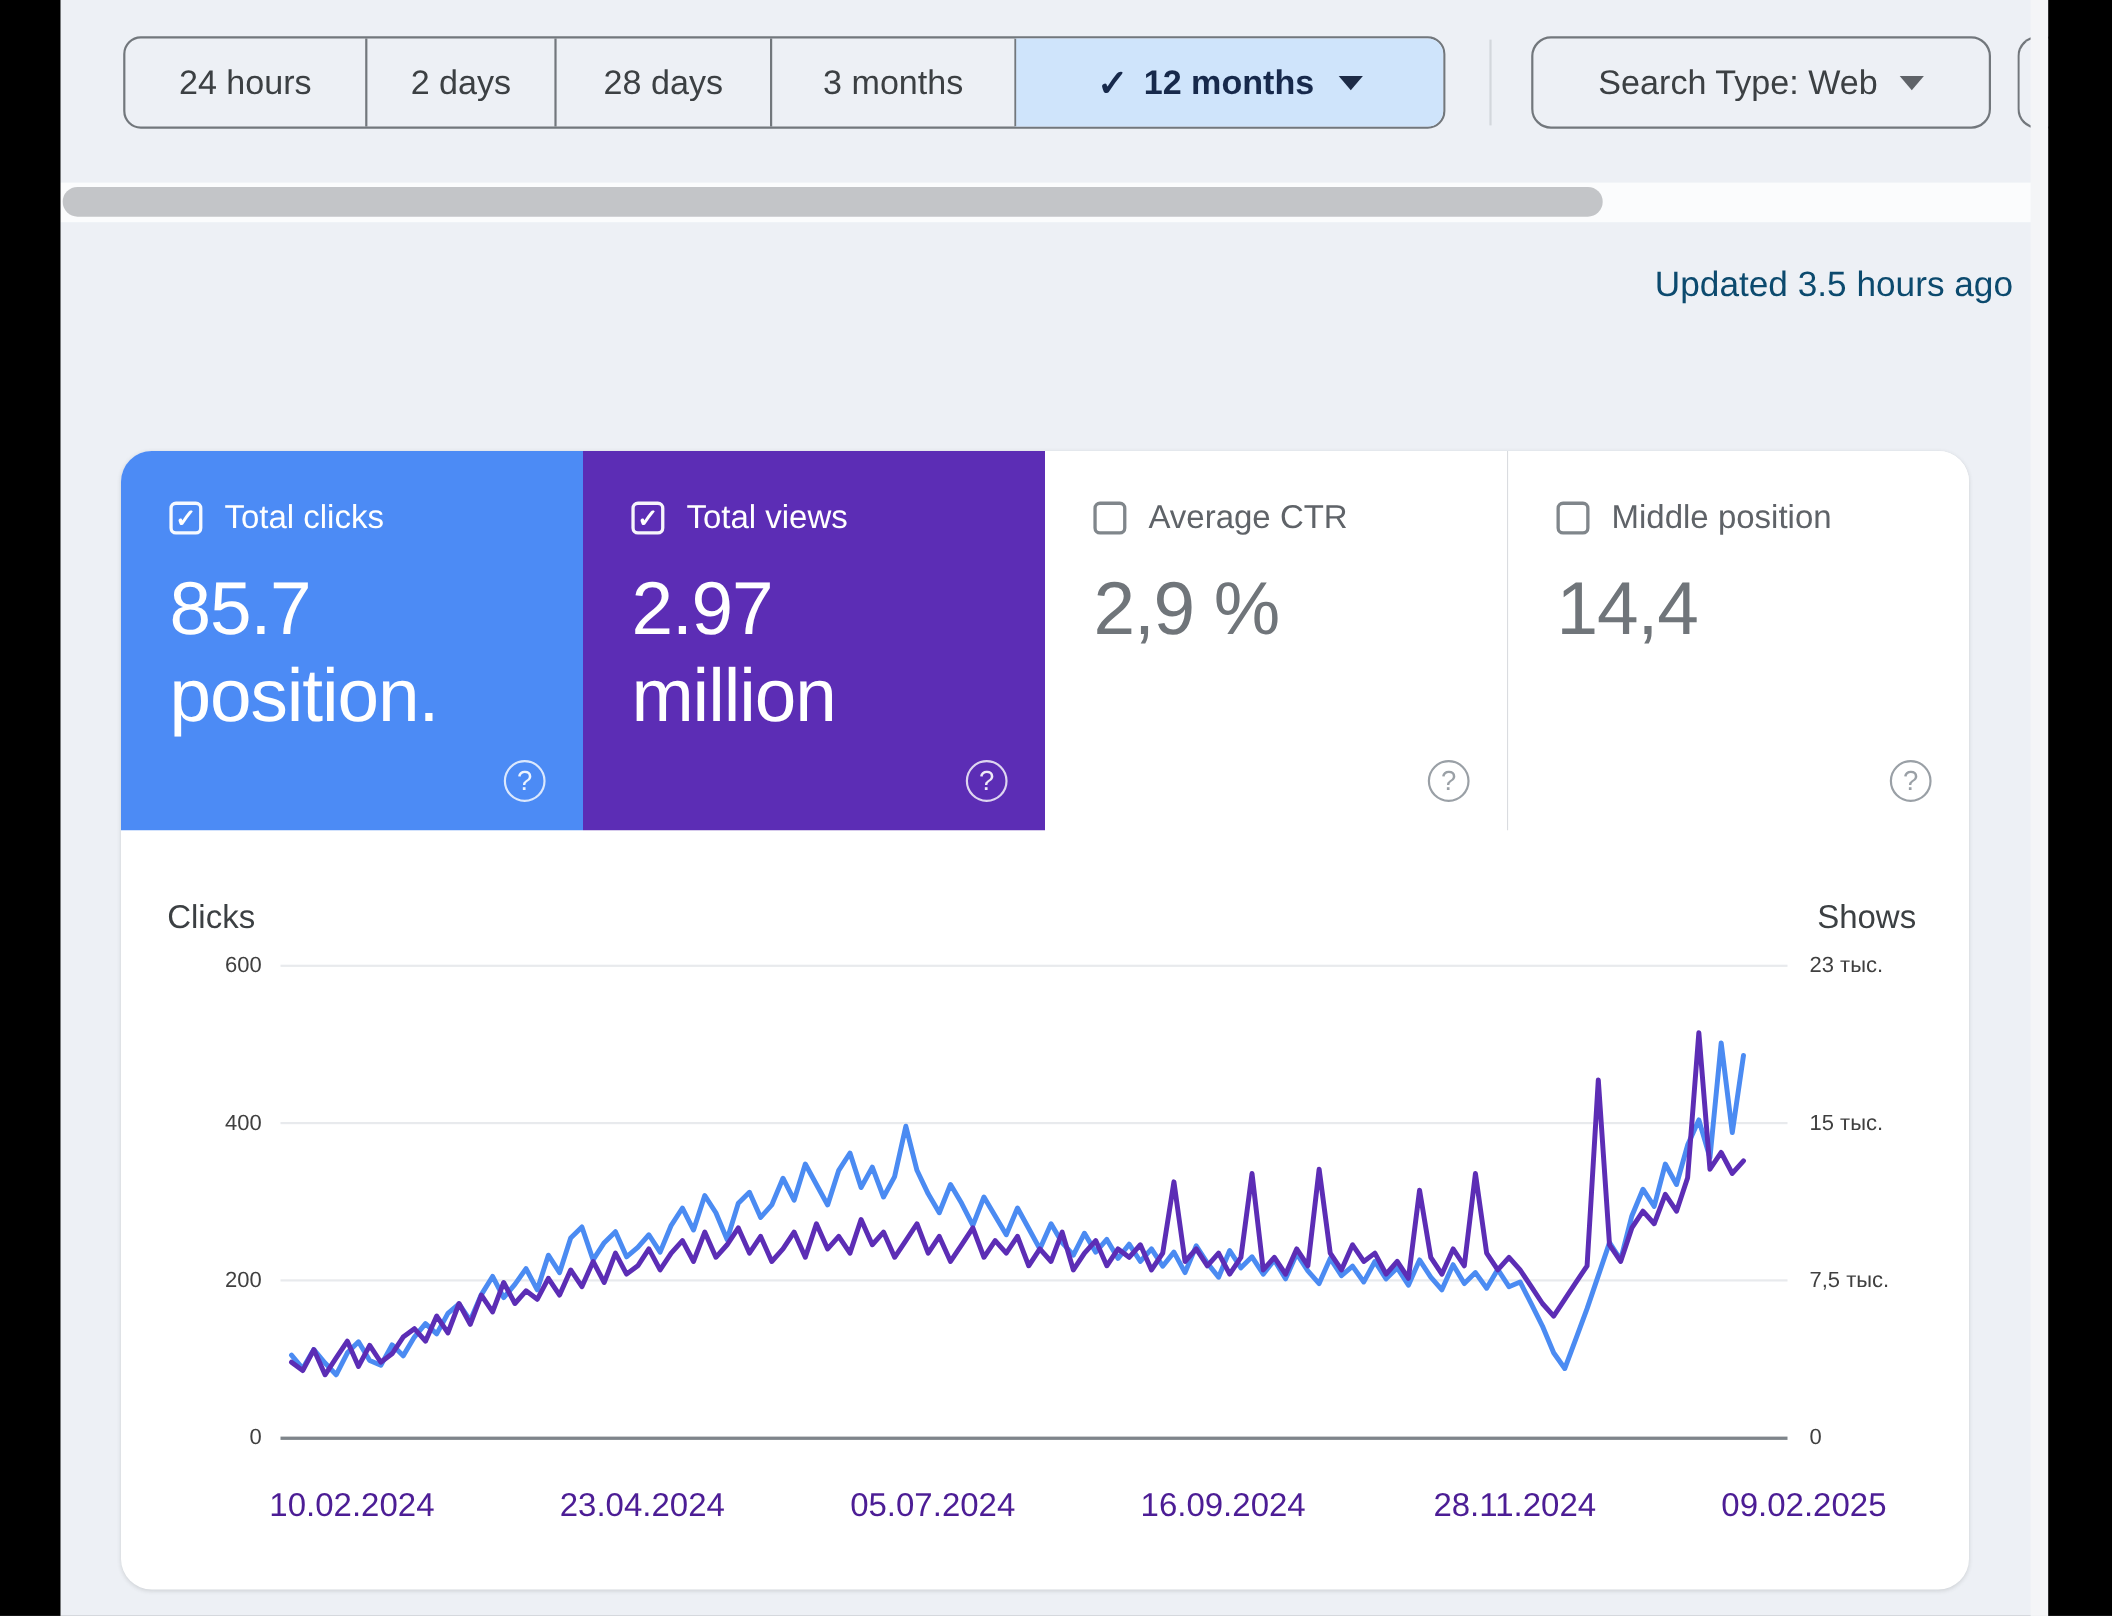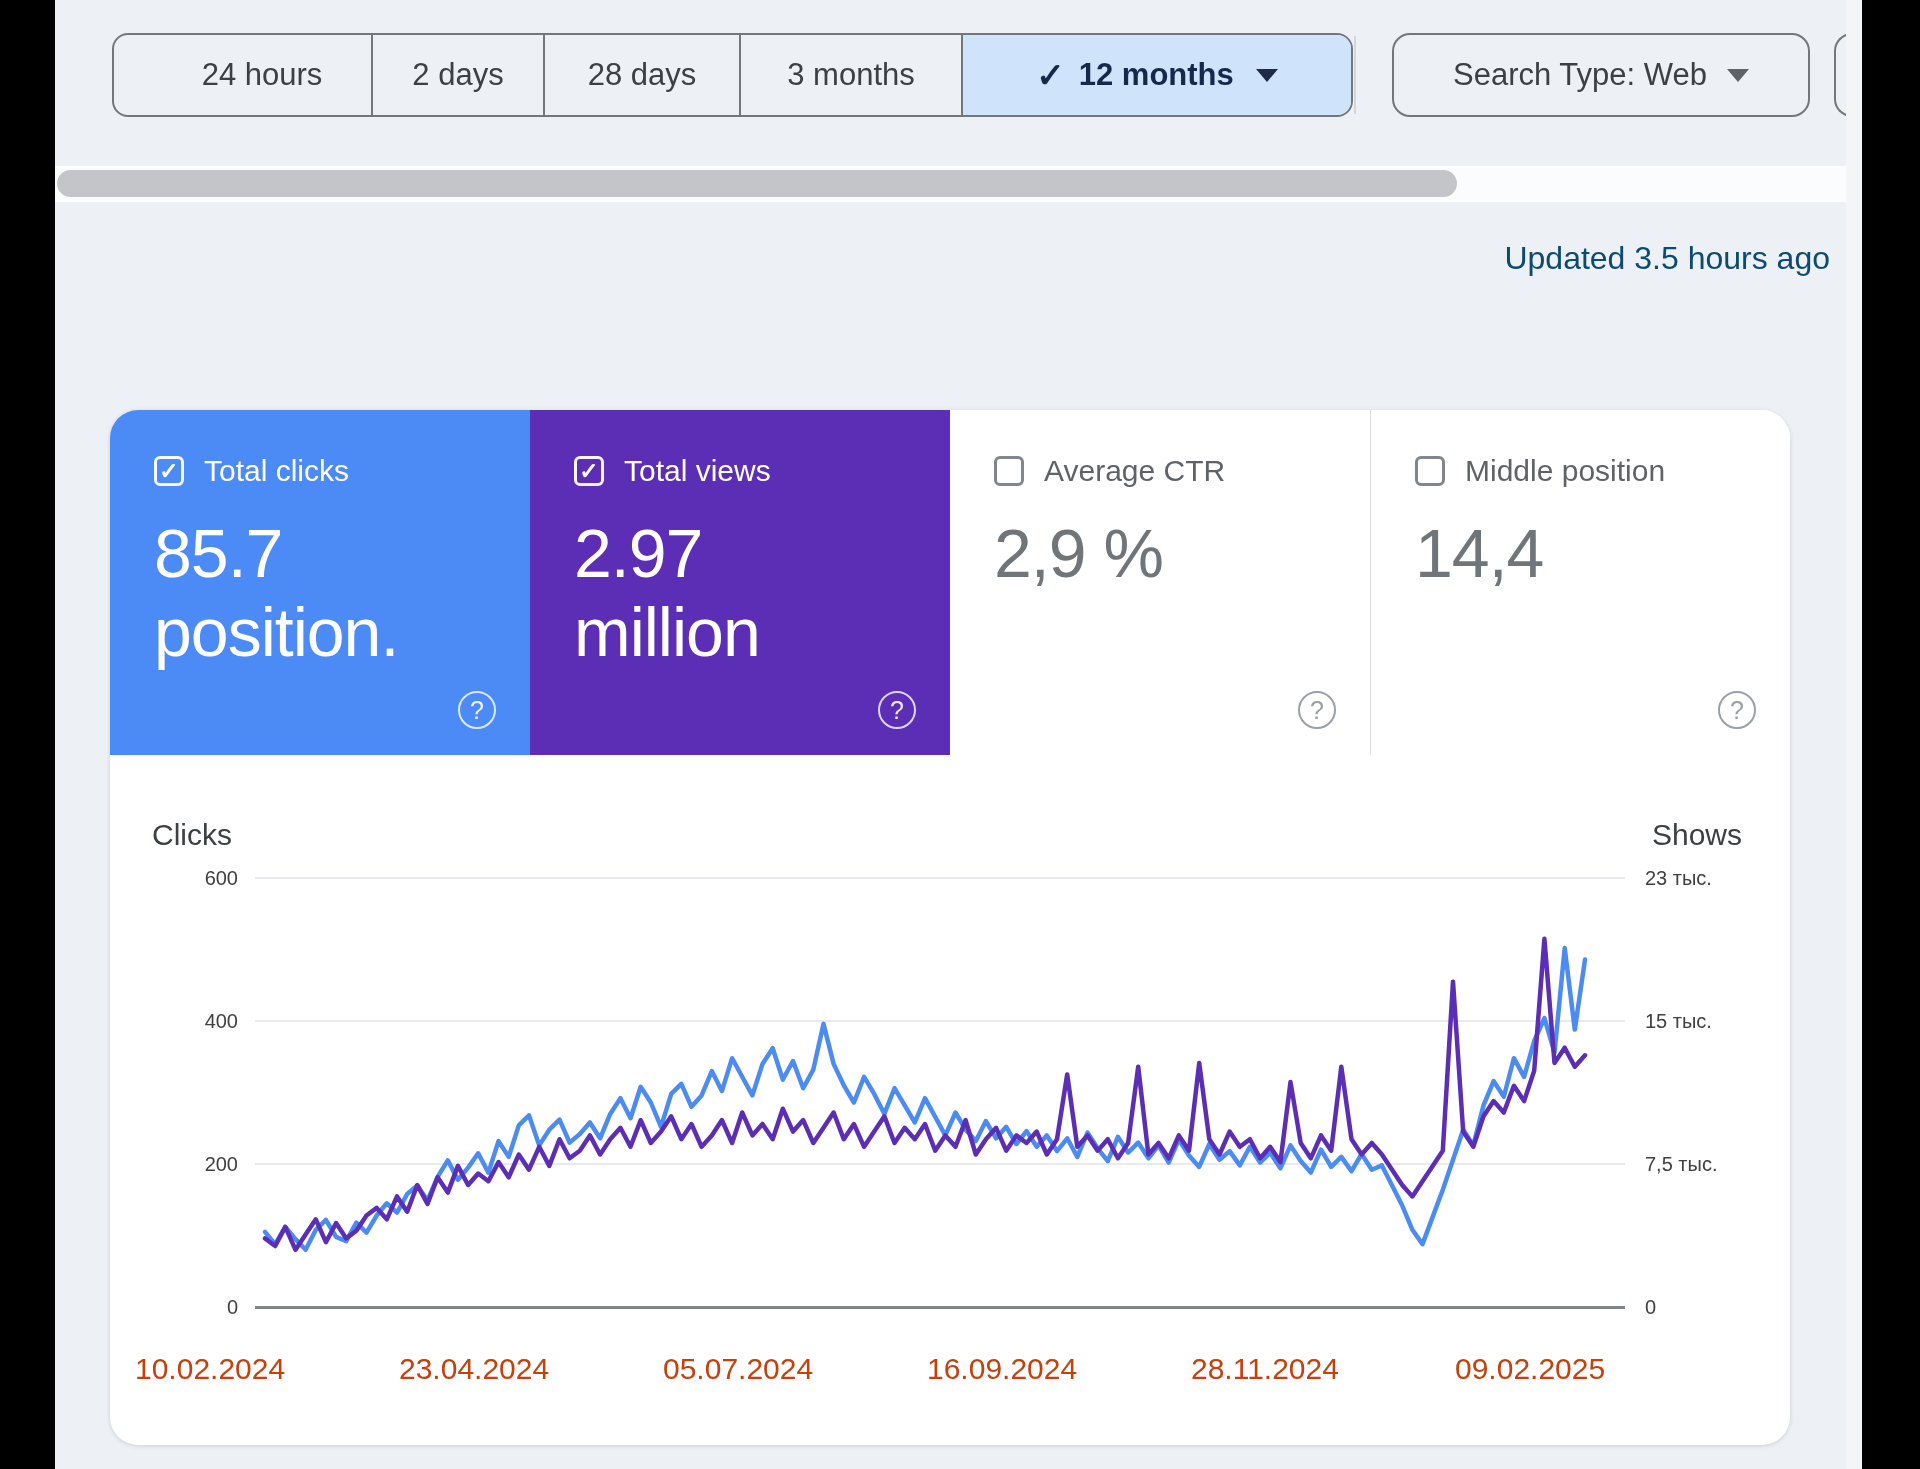--- a/index.html
+++ b/index.html
@@ -9,21 +9,21 @@
 
   
   .bar{position:absolute;top:0;height:1469px;background:#000;z-index:50;}
   .bar.left{left:0;width:55px;}
   .bar.right{left:1862px;width:58px;}
   .vscroll{position:absolute;left:1846px;top:0;width:16px;height:1469px;background:#f4f5f7;z-index:40;}
 
   
   .range-group{left:112px;top:33px;height:84px;display:flex;border:2px solid #72777c;border-radius:16px;z-index:10;}
   .range-btn{display:flex;align-items:center;justify-content:center;gap:14px;font-size:31px;color:#3c4043;border-left:2px solid #72777c;cursor:pointer;}
-  .range-btn:first-child{border-left:none;border-radius:14px 0 0 14px;margin-left:39px;}
+  .range-btn:first-child{border-left:none;border-radius:14px 0 0 14px;}
   .range-btn.selected{background:#cfe4fb;color:#17294b;border-radius:0 14px 14px 0;font-weight:bold;}
   .check-glyph{font-size:34px;color:#17294b;font-weight:bold;}
   .caret{width:0;height:0;border-left:11px solid transparent;border-right:11px solid transparent;border-top:13px solid #1d2b46;}
   .caret.gray{border-top-color:#5f6368;}
   .toolbar-divider{left:1354px;top:36px;width:2px;height:78px;background:#d3d7dc;}
   .pill{top:33px;height:84px;border:2px solid #72777c;border-radius:18px;display:flex;align-items:center;justify-content:center;gap:20px;font-size:31px;color:#3c4043;}
   .search-pill{left:1392px;width:418px;}
   .partial-pill{left:1834px;width:70px;border-radius:18px 0 0 18px;border-right:none;}
 
   
@@ -52,21 +52,21 @@
   .help{position:absolute;right:34px;bottom:26px;width:38px;height:38px;border-radius:50%;display:flex;align-items:center;justify-content:center;font-size:25px;cursor:pointer;}
   .tile.t-blue .help,.tile.t-purple .help{border:2.5px solid rgba(255,255,255,.8);color:rgba(255,255,255,.9);}
   .tile.t-white .help{border:2.5px solid #9aa0a6;color:#9aa0a6;}
 
   
   .axis-title{font-size:30px;color:#3c4043;}
   .gridline{height:2px;background:#e8eaed;}
   .zeroline{height:3px;background:#7f858b;}
   .ticklab{font-size:20px;color:#404040;line-height:36px;}
   .l-ticks{width:118px;text-align:right;}
-  .datelab{width:260px;text-align:left;font-size:30px;color:#c2410c;}
+  .datelab{width:260px;text-align:right;font-size:30px;color:#4c1d95;}
   svg.chart{overflow:visible;}
 </style>
 </head>
 <body>
 
 <div class="screen">
 
   <div class="abs range-group">
     <div class="range-btn" style="width:218px">
       <span>24 hours</span>

